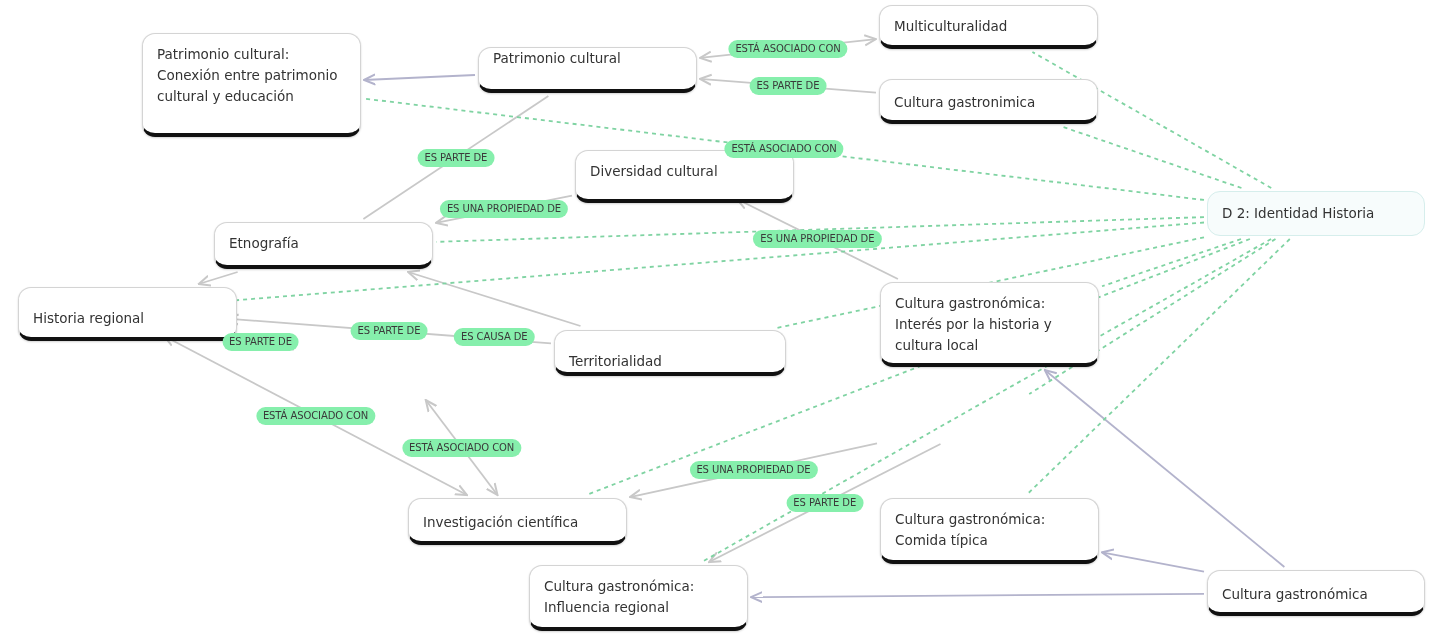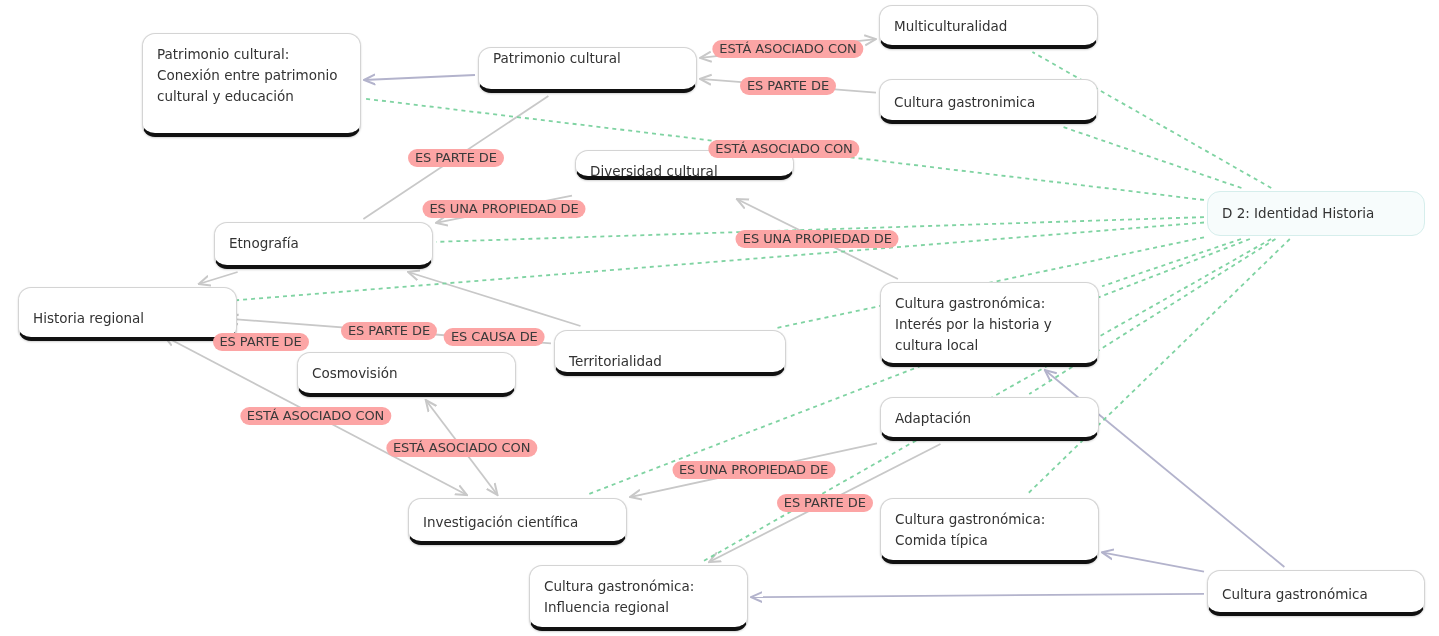--- a/index.html
+++ b/index.html
@@ -25,24 +25,24 @@
     border: 1.5px solid #d6eeec;
     border-bottom: 1.5px solid #d6eeec;
     box-shadow: none;
     display: flex; align-items: center;
     padding-top: 0;
   }
   .node .label { white-space: pre-line; display: block; }
   .pill {
     position: absolute;
     transform: translate(-50%, -50%);
-    background: #fca5a5;
+    background: #86efac;
     border-radius: 9px;
     padding: 3px 7px;
-    font-size: 13px;
+    font-size: 10px;
     color: #3a3a3a;
     white-space: nowrap;
     letter-spacing: -0.1px;
     line-height: 12px;
   }
 </style>
 </head>
 <body>
 
 <div id="canvas">
@@ -92,45 +92,39 @@
     <span class="label">Patrimonio cultural:
 Conexión entre patrimonio
 cultural y educación</span>
   </div>
   <div class="node" style="left:478px;top:47px;width:219px;height:46px;padding-top:0;">
     <span class="label">Patrimonio cultural</span>
   </div>
   <div class="node" style="left:879px;top:79px;width:219px;height:45px;padding-top:12px;">
     <span class="label">Cultura gastronimica</span>
   </div>
-  <div class="node" style="left:575px;top:150px;width:219px;height:30px;">
+  <div class="node" style="left:575px;top:150px;width:219px;height:53px;">
     <span class="label">Diversidad cultural</span>
   </div>
   <div class="node root" style="left:1207px;top:191px;width:218px;height:45px;">
     <span class="label">D 2: Identidad Historia</span>
   </div>
   <div class="node" style="left:214px;top:222px;width:219px;height:47px;">
     <span class="label">Etnografía</span>
   </div>
   <div class="node" style="left:18px;top:287px;width:219px;height:54px;padding-top:20px;">
     <span class="label">Historia regional</span>
   </div>
   <div class="node" style="left:880px;top:282px;width:219px;height:85px;">
     <span class="label">Cultura gastronómica:
 Interés por la historia y
 cultura local</span>
   </div>
   <div class="node" style="left:554px;top:330px;width:232px;height:46px;padding-top:20px;">
     <span class="label">Territorialidad</span>
-  </div>
-  <div class="node" style="left:297px;top:352px;width:219px;height:45px;">
-    <span class="label">Cosmovisión</span>
-  </div>
-  <div class="node" style="left:880px;top:397px;width:219px;height:44px;">
-    <span class="label">Adaptación</span>
   </div>
   <div class="node" style="left:408px;top:498px;width:219px;height:47px;padding-top:13px;">
     <span class="label">Investigación científica</span>
   </div>
   <div class="node" style="left:880px;top:498px;width:219px;height:66px;">
     <span class="label">Cultura gastronómica:
 Comida típica</span>
   </div>
   <div class="node" style="left:529px;top:565px;width:219px;height:66px;">
     <span class="label">Cultura gastronómica:

